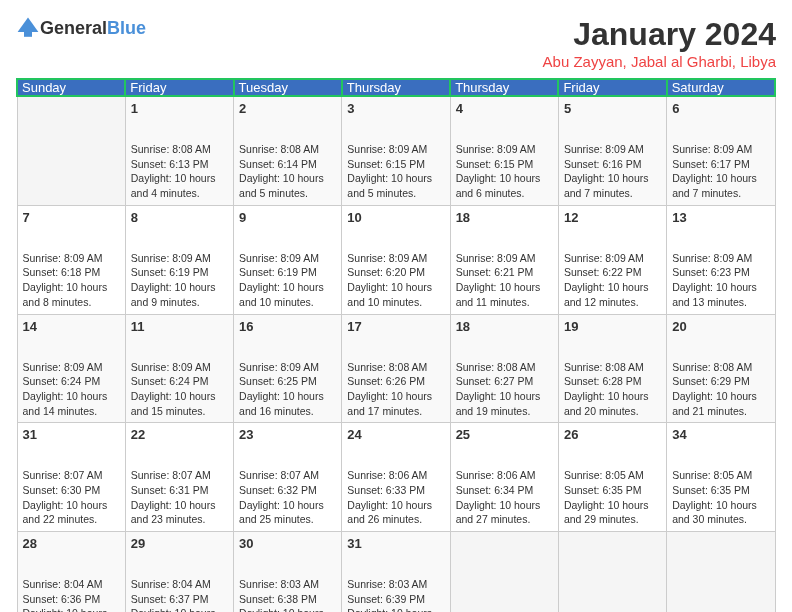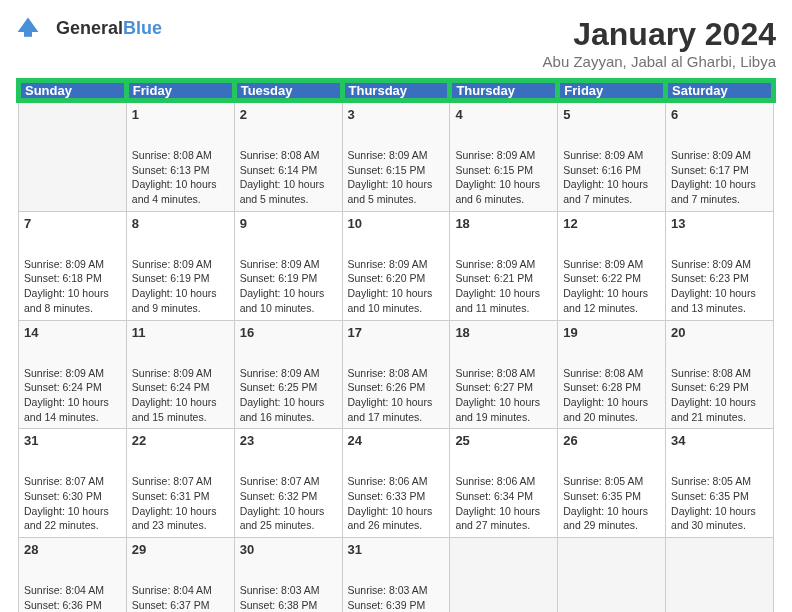--- a/index.html
+++ b/index.html
@@ -12,21 +12,21 @@
     }
     .header {
       display: flex;
       justify-content: space-between;
       align-items: flex-start;
       margin-bottom: 8px;
     }
     .logo {
       display: flex;
       align-items: center;
-      gap: 16px;
+      gap: 0;
     }
     .logo-text-general {
       font-size: 18px;
       font-weight: bold;
       color: #333;
     }
     .logo-text-blue {
       font-size: 18px;
       font-weight: bold;
       color: #4a90d9;
@@ -39,35 +39,35 @@
       text-align: right;
       margin-left: 11px;
     }
     .month-year {
       font-size: 32px;
       font-weight: bold;
       color: #333;
     }
     .location {
       font-size: 15px;
-      color: #737373;
+      color: #ef4444;
     }
     table {
       width: 100%;
       border-collapse: collapse;
       font-size: 11px;
     }
     thead tr th {
       background-color: #3a6ebf;
       color: #fff;
       padding: 0 4px;
       text-align: left;
       font-size: 13px;
-      font-weight: bold;
-      border: 5px solid #22c55e;
+      font-weight: normal;
+      border: 2px solid #22c55e;
     }
     tbody tr td {
       border: 1px solid #ccc;
       vertical-align: top;
       padding: 4px 5px;
       width: 108px;
       min-height: 80px;
     }
     tbody tr:nth-child(odd) td {
       background-color: #f9f9f9;

